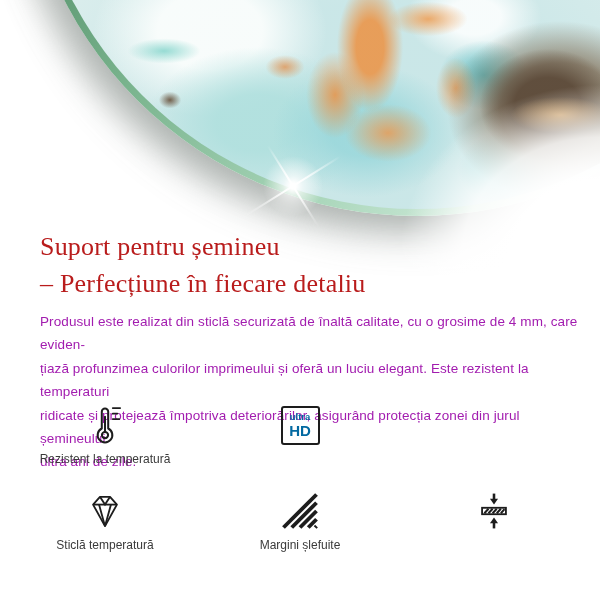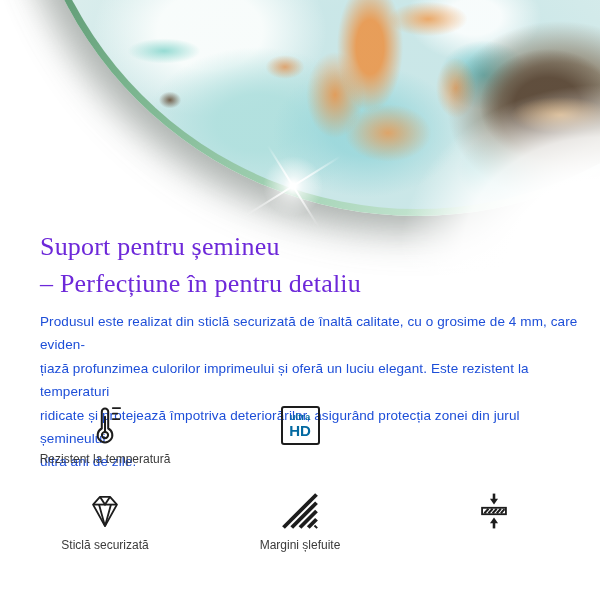--- a/index.html
+++ b/index.html
@@ -58,27 +58,27 @@
     background:linear-gradient(90deg, rgba(255,255,255,0), rgba(255,255,255,.95) 42% 58%, rgba(255,255,255,0));
   }
   .sparkle::after{
     content:""; position:absolute; top:-10%; left:50%; width:2px; height:120%; margin-left:-1px;
     background:linear-gradient(180deg, rgba(255,255,255,0), rgba(255,255,255,.95) 42% 58%, rgba(255,255,255,0));
   }
   
   .heading{
     position:absolute; left:40px; top:228px; margin:0;
     font-family:"Liberation Serif","DejaVu Serif",serif;
-    font-size:26px; line-height:37px; font-weight:400; color:#6d28d9;
+    font-size:26px; line-height:37px; font-weight:400; color:#b91c1c;
     letter-spacing:.2px;
   }
   .heading .hl{display:block;}
   .body-text{
     position:absolute; left:40px; top:310px; width:540px;
-    font-size:13.5px; line-height:23.4px; color:#1d4ed8; letter-spacing:.1px;
+    font-size:13.5px; line-height:23.4px; color:#a21caf; letter-spacing:.1px;
   }
   
   .feature{position:absolute; width:190px; text-align:center;}
   .icon-box{height:46px; display:flex; align-items:center; justify-content:center;}
   .feature-label{margin-top:4px; font-size:12px; color:#3a3a3a;}
   .uhd-box{
     width:35px; height:35px; border:2.5px solid #1d1d1d; border-radius:3px;
     display:flex; flex-direction:column; align-items:center; justify-content:center;
     color:#0369a1;
   }
@@ -94,21 +94,21 @@
   <div class="hero">
     <div class="disc-shadow"></div>
     <div class="disc-edge"></div>
     <div class="disc-art"></div>
     <div class="disc-fade"></div>
     <div class="sparkle"></div>
   </div>
 
   <h1 class="heading">
     <span class="hl">Suport pentru șemineu</span>
-    <span class="hl">– Perfecțiune în pentru detaliu</span>
+    <span class="hl">– Perfecțiune în fiecare detaliu</span>
   </h1>
 
   <div class="body-text">
     <div>Produsul este realizat din sticlă securizată de înaltă calitate, cu o grosime de 4 mm, care eviden-</div>
     <div>țiază profunzimea culorilor imprimeului și oferă un luciu elegant. Este rezistent la temperaturi</div>
     <div>ridicate și protejează împotriva deteriorărilor, asigurând protecția zonei din jurul șemineului</div>
     <div>ultra ani de zile.</div>
   </div>
 
   <div class="feature" style="left:10px; top:402px;">
@@ -135,21 +135,21 @@
 
   <div class="feature" style="left:10px; top:488px;">
     <div class="icon-box">
       <svg width="44" height="44" viewBox="0 0 48 48" fill="none" stroke="#1d1d1d" stroke-width="2">
         <path d="M11 17 L18.5 8.5 H29.5 L37 17 L24 40.5 Z" stroke-linejoin="round"></path>
         <path d="M11 17 H37"></path>
         <path d="M18.5 8.5 L24 17 L29.5 8.5"></path>
         <path d="M17.5 17 L24 40.5 M30.5 17 L24 40.5"></path>
       </svg>
     </div>
-    <div class="feature-label">Sticlă securizată</div>
+    <div class="feature-label">Sticlă temperatură</div>
   </div>
 
   <div class="feature" style="left:205px; top:488px;">
     <div class="icon-box">
       <svg width="44" height="44" viewBox="0 0 48 48" stroke="#1d1d1d" stroke-width="4.2">
         <path d="M6 42 L42 6"></path>
         <path d="M15 42 L42 15"></path>
         <path d="M24 42 L42 24"></path>
         <path d="M33 42 L42 33"></path>
         <path d="M40.5 42 L42 40.5"></path>

